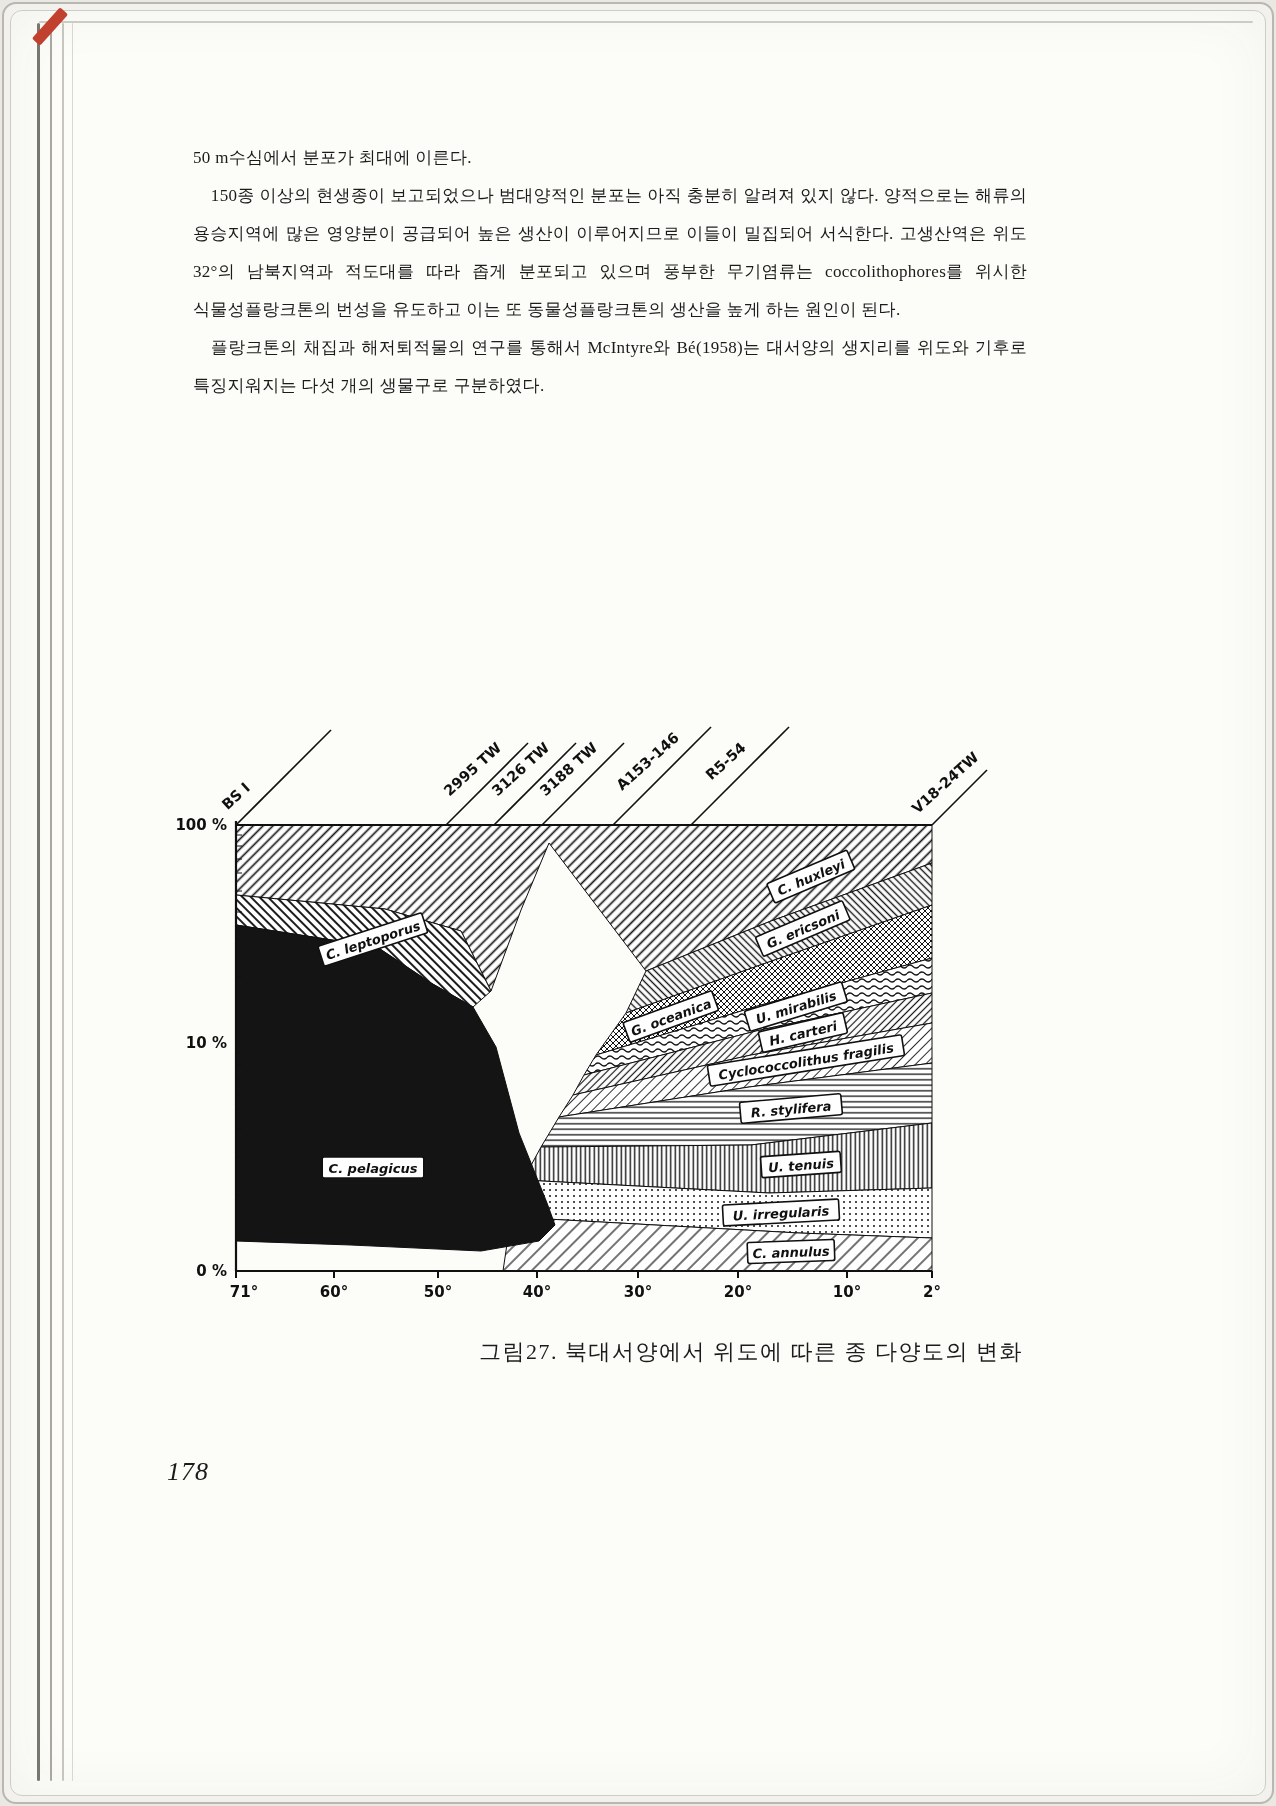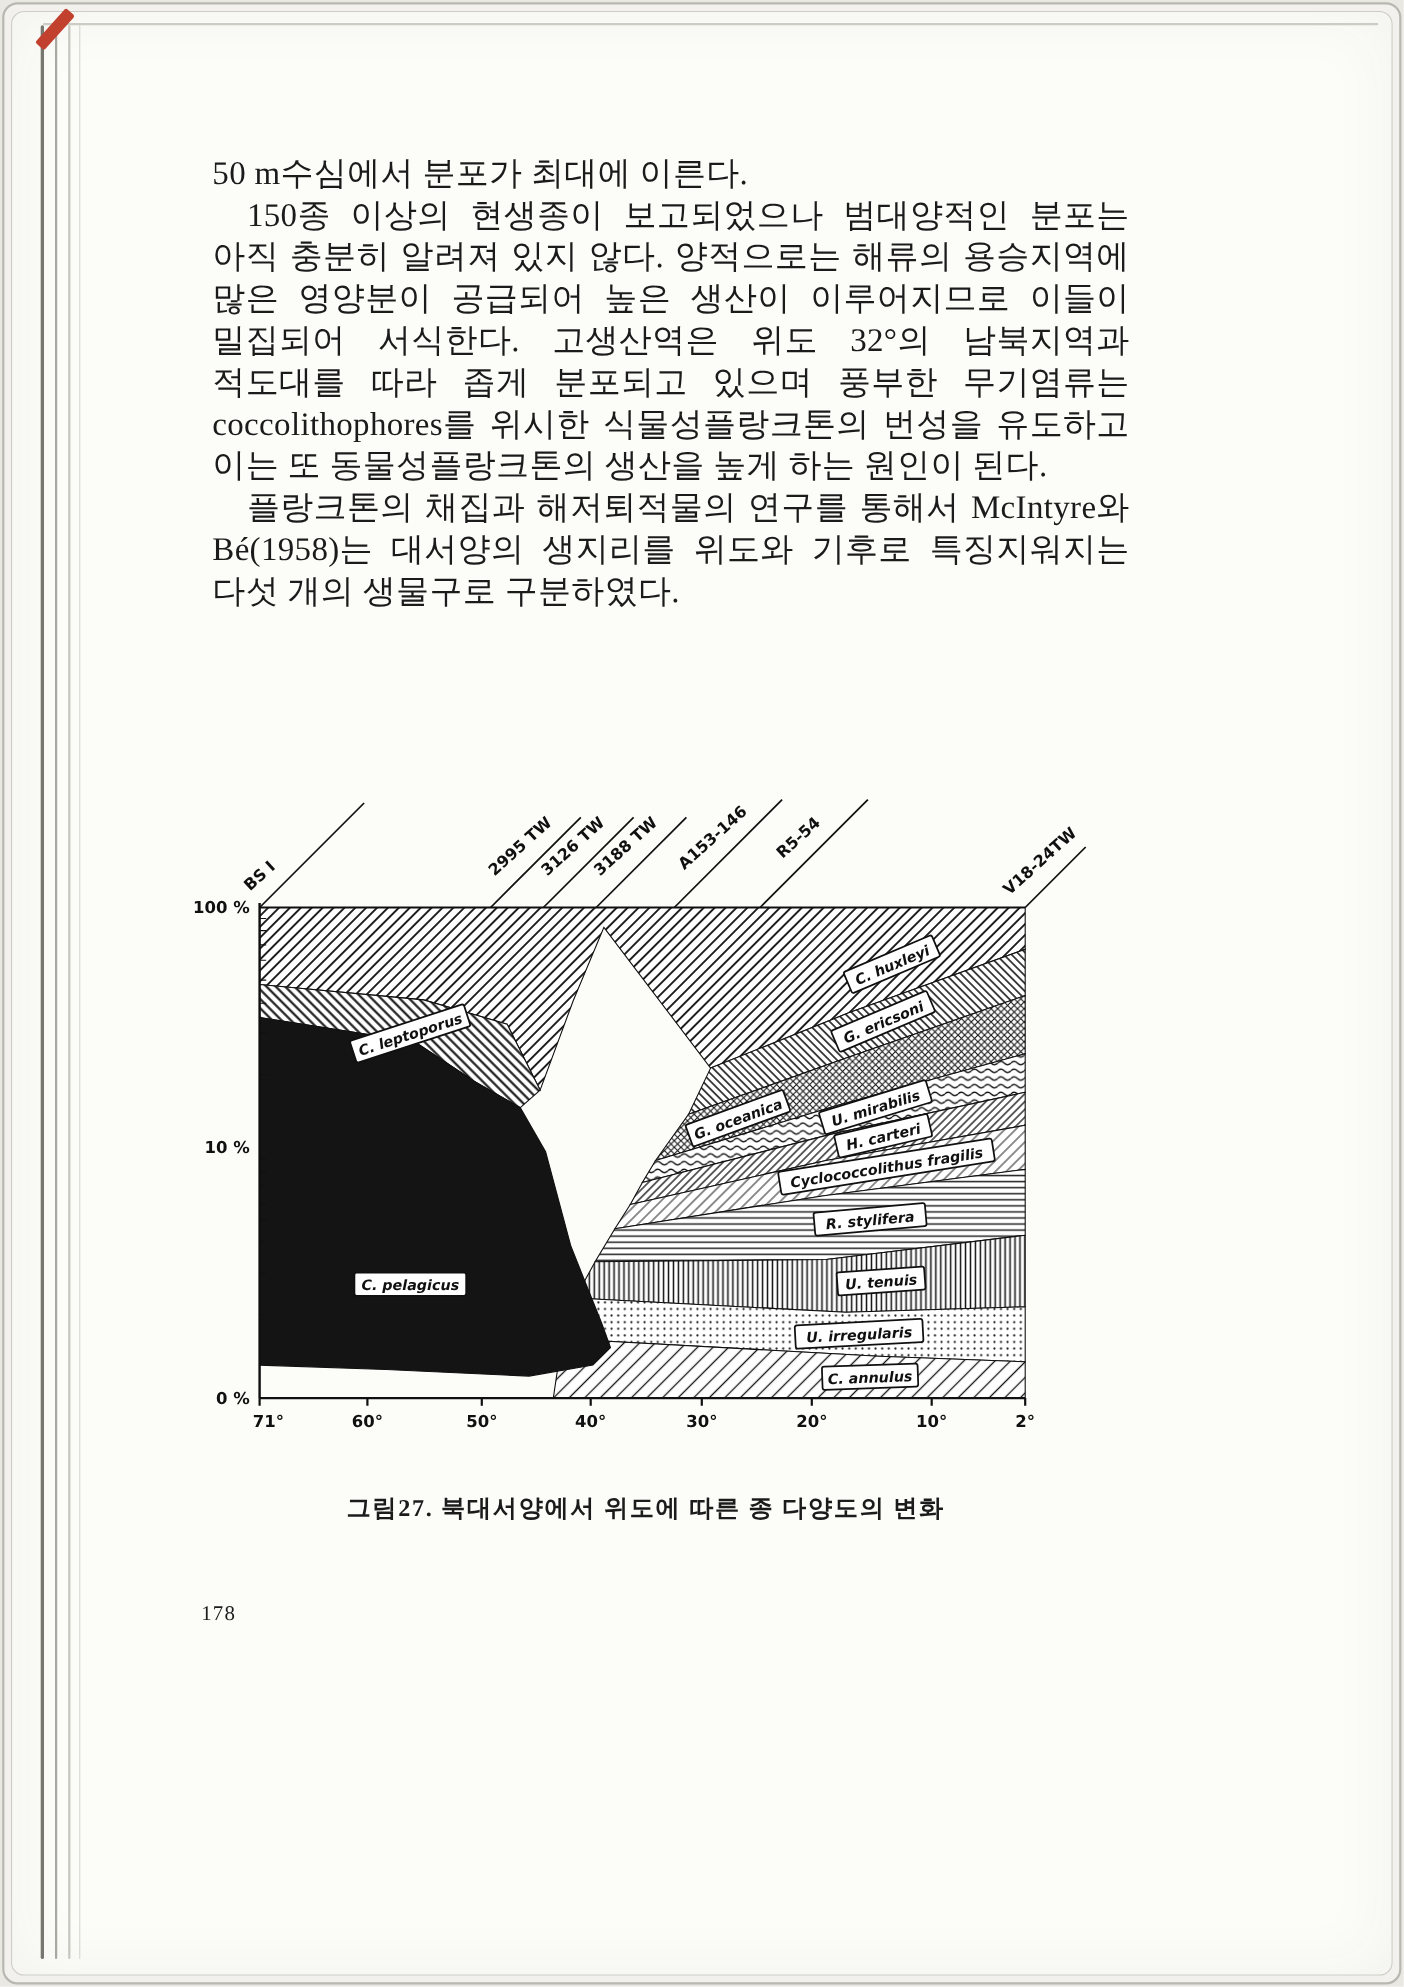--- a/index.html
+++ b/index.html
@@ -32,37 +32,37 @@
   #edgeTop { position:absolute; left:28px; right:12px; top:10px; height:2px; background:#ccccc4; border-radius:2px; }
   .corner-mark {
     position:absolute; left:18px; top:10px;
     width:42px; height:11px;
     background:#c2402e;
     transform:rotate(-48deg);
     border-radius:2px;
   }
   .content { position:absolute; left:182px; top:128px; width:834px; height:1620px; }
   .content p {
-    font-size:30px;
+    font-size:17px;
     line-height:38px;
     text-align:justify;
     letter-spacing:0.3px;
     word-break:keep-all;
   }
   .content p.indent { text-indent:1.05em; }
   figure { position:absolute; left:-42px; top:586px; width:872px; }
   figure svg { display:block; }
   figcaption {
-    margin-top:21px;
-    text-align:center;
+    margin-top:2px;
+    text-align:right;
     font-size:22px;
     letter-spacing:1.5px;
-    font-weight:bold;
-  }
-  .page-number { position:absolute; left:172px; top:1446px; font-size:19px; letter-spacing:1px; }
+    font-weight:normal;
+  }
+  .page-number { position:absolute; left:156px; top:1446px; font-size:26px; letter-spacing:1px;font-style:italic; }
   
   .ax      { font:bold 15px "DejaVu Sans",sans-serif; fill:#101010; }
   .station { font:bold 14.5px "DejaVu Sans",sans-serif; fill:#101010; }
   .sp      { font:italic bold 13px "DejaVu Sans",sans-serif; fill:#101010; }
 </style>
 </head>
 <body>
 
 <div class="frame">
   <div class="page">

